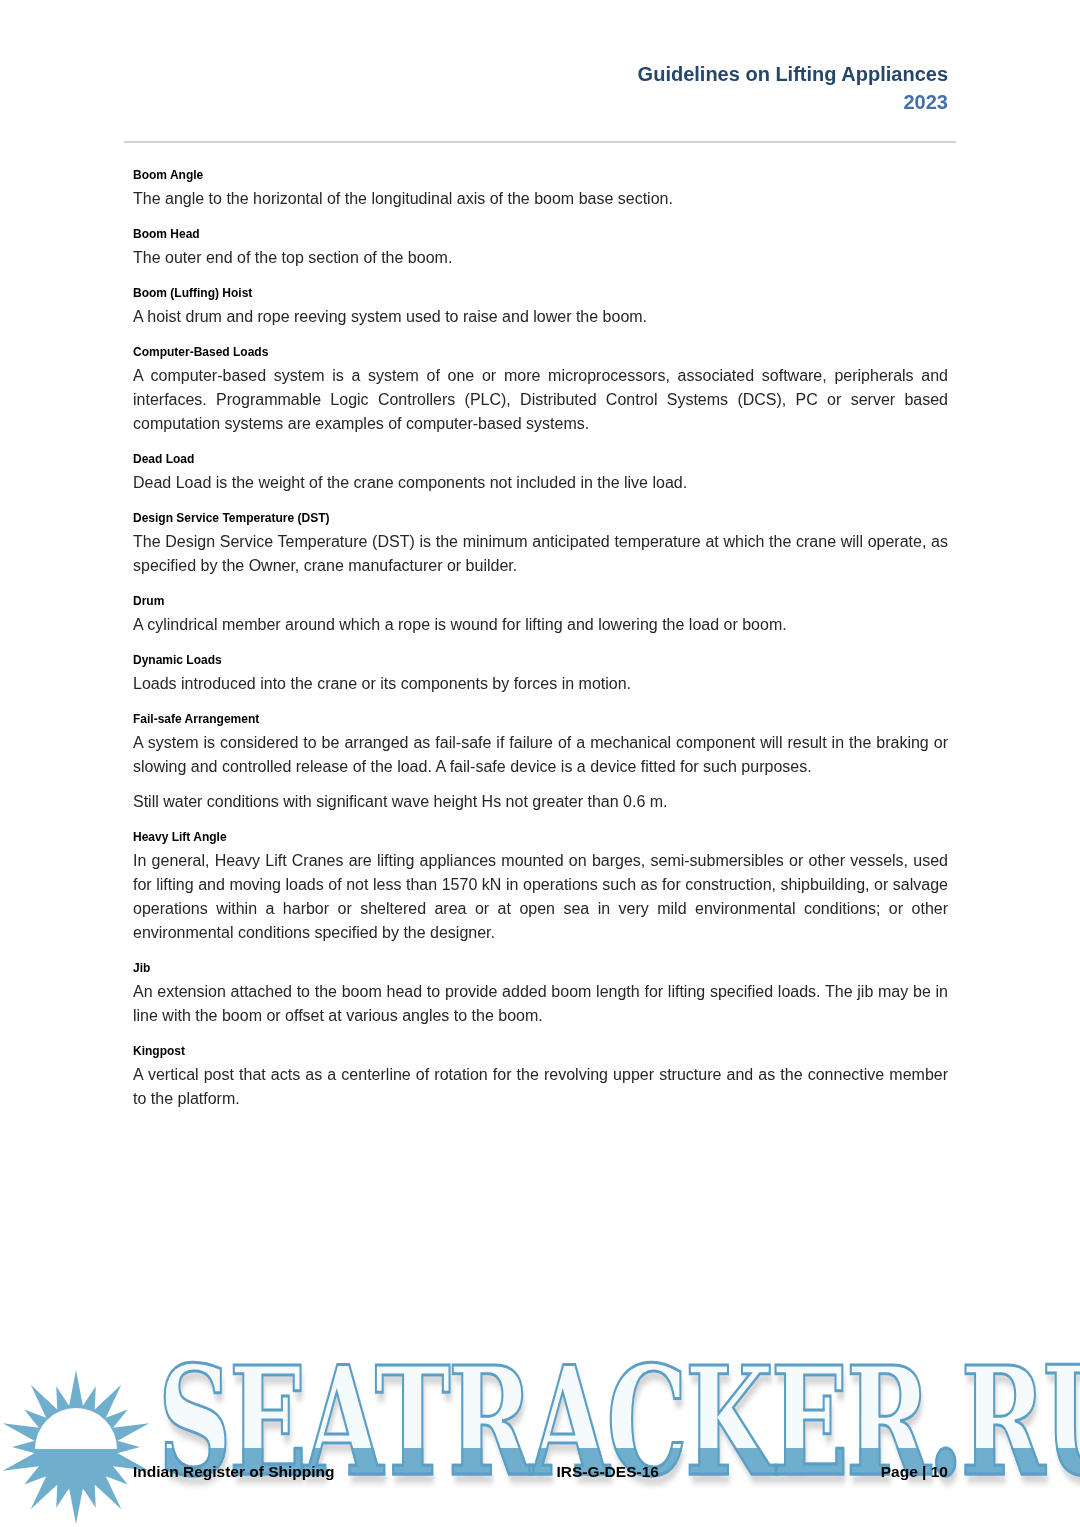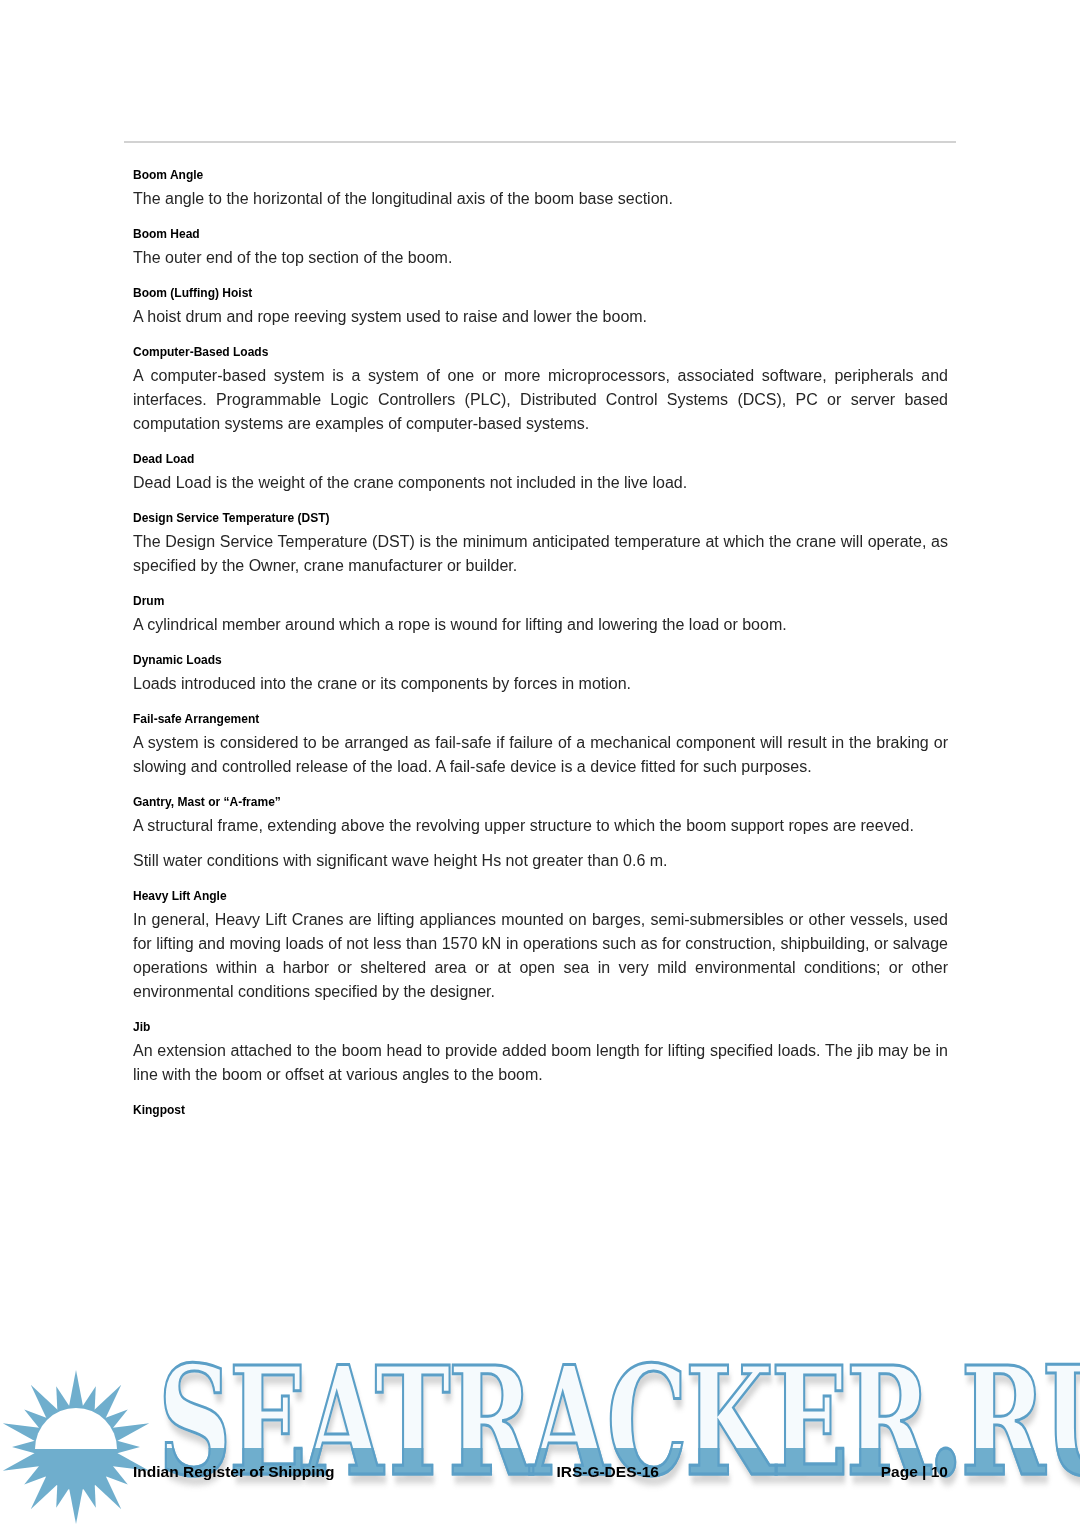--- a/index.html
+++ b/index.html
@@ -74,20 +74,24 @@
     font-size:15.5px; font-weight:bold; color:#000;
     z-index:3;
     margin-top:47px;
   }
 </style>
 </head>
 <body>
 
 <div class="page">
 
+  <div class="doc-header">
+    <div class="doc-title">Guidelines on Lifting Appliances</div>
+    <div class="doc-year">2023</div>
+  </div>
   <div class="header-rule"></div>
 
   <main class="content">
     <section class="def">
       <h3>Boom Angle</h3>
       <p>The angle to the horizontal of the longitudinal axis of the boom base section.</p>
     </section>
     <section class="def">
       <h3>Boom Head</h3>
       <p>The outer end of the top section of the boom.</p>
@@ -114,36 +118,33 @@
     </section>
     <section class="def">
       <h3>Dynamic Loads</h3>
       <p>Loads introduced into the crane or its components by forces in motion.</p>
     </section>
     <section class="def">
       <h3>Fail-safe Arrangement</h3>
       <p>A system is considered to be arranged as fail-safe if failure of a mechanical component will result in the braking or slowing and controlled release of the load. A fail-safe device is a device fitted for such purposes.</p>
     </section>
     <section class="def">
-      <h3>Gantry, Mast or “A-frame”</h3>
-      <p>A structural frame, extending above the revolving upper structure to which the boom support ropes are reeved.</p>
-    </section>
-    <section class="def">
       <p>Still water conditions with significant wave height Hs not greater than 0.6 m.</p>
     </section>
     <section class="def">
       <h3>Heavy Lift Angle</h3>
       <p>In general, Heavy Lift Cranes are lifting appliances mounted on barges, semi-submersibles or other vessels, used for lifting and moving loads of not less than 1570 kN in operations such as for construction, shipbuilding, or salvage operations within a harbor or sheltered area or at open sea in very mild environmental conditions; or other environmental conditions specified by the designer.</p>
     </section>
     <section class="def">
       <h3>Jib</h3>
       <p>An extension attached to the boom head to provide added boom length for lifting specified loads. The jib may be in line with the boom or offset at various angles to the boom.</p>
     </section>
     <section class="def">
       <h3>Kingpost</h3>
+      <p>A vertical post that acts as a centerline of rotation for the revolving upper structure and as the connective member to the platform.</p>
     </section>
   </main>
 
   <div class="watermark">
     <span class="wm-layer wm-shadow">SEATRACKER.RU</span>
     <span class="wm-layer wm-text">SEATRACKER.RU</span>
   </div>
 
   <svg class="sun" width="160" height="160" viewBox="-80 -80 160 160" aria-hidden="true">
     <defs>

